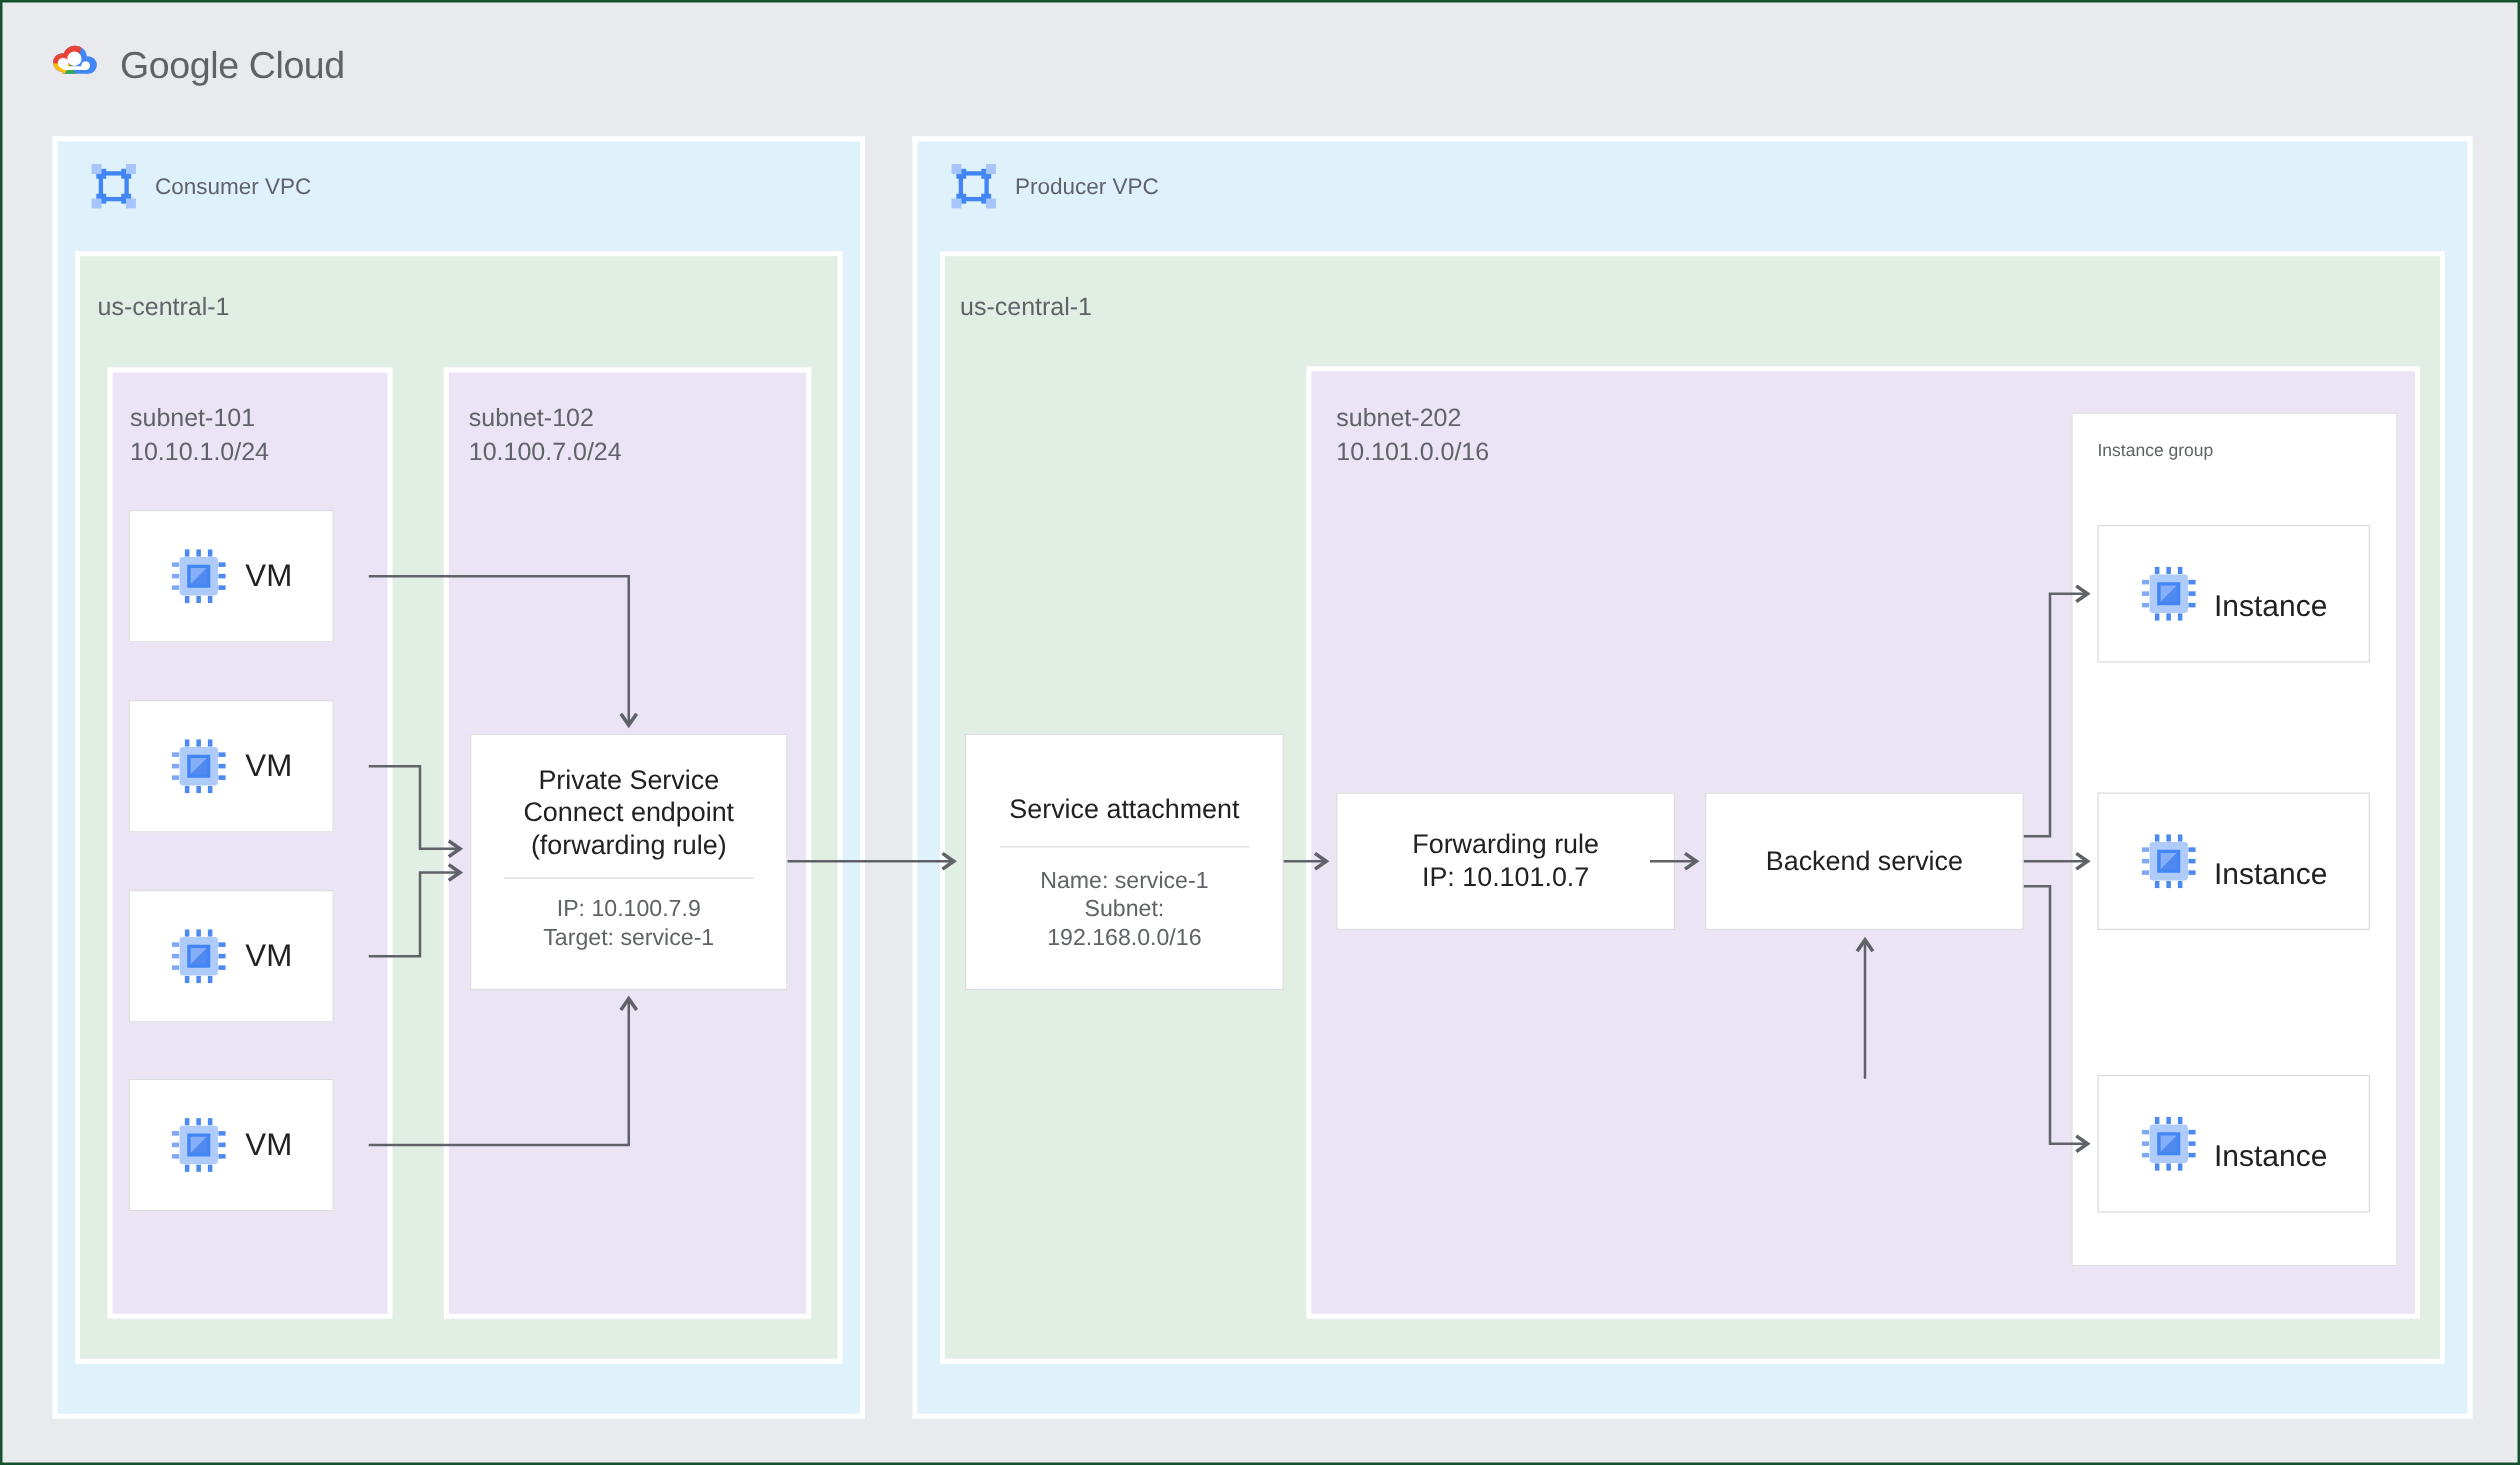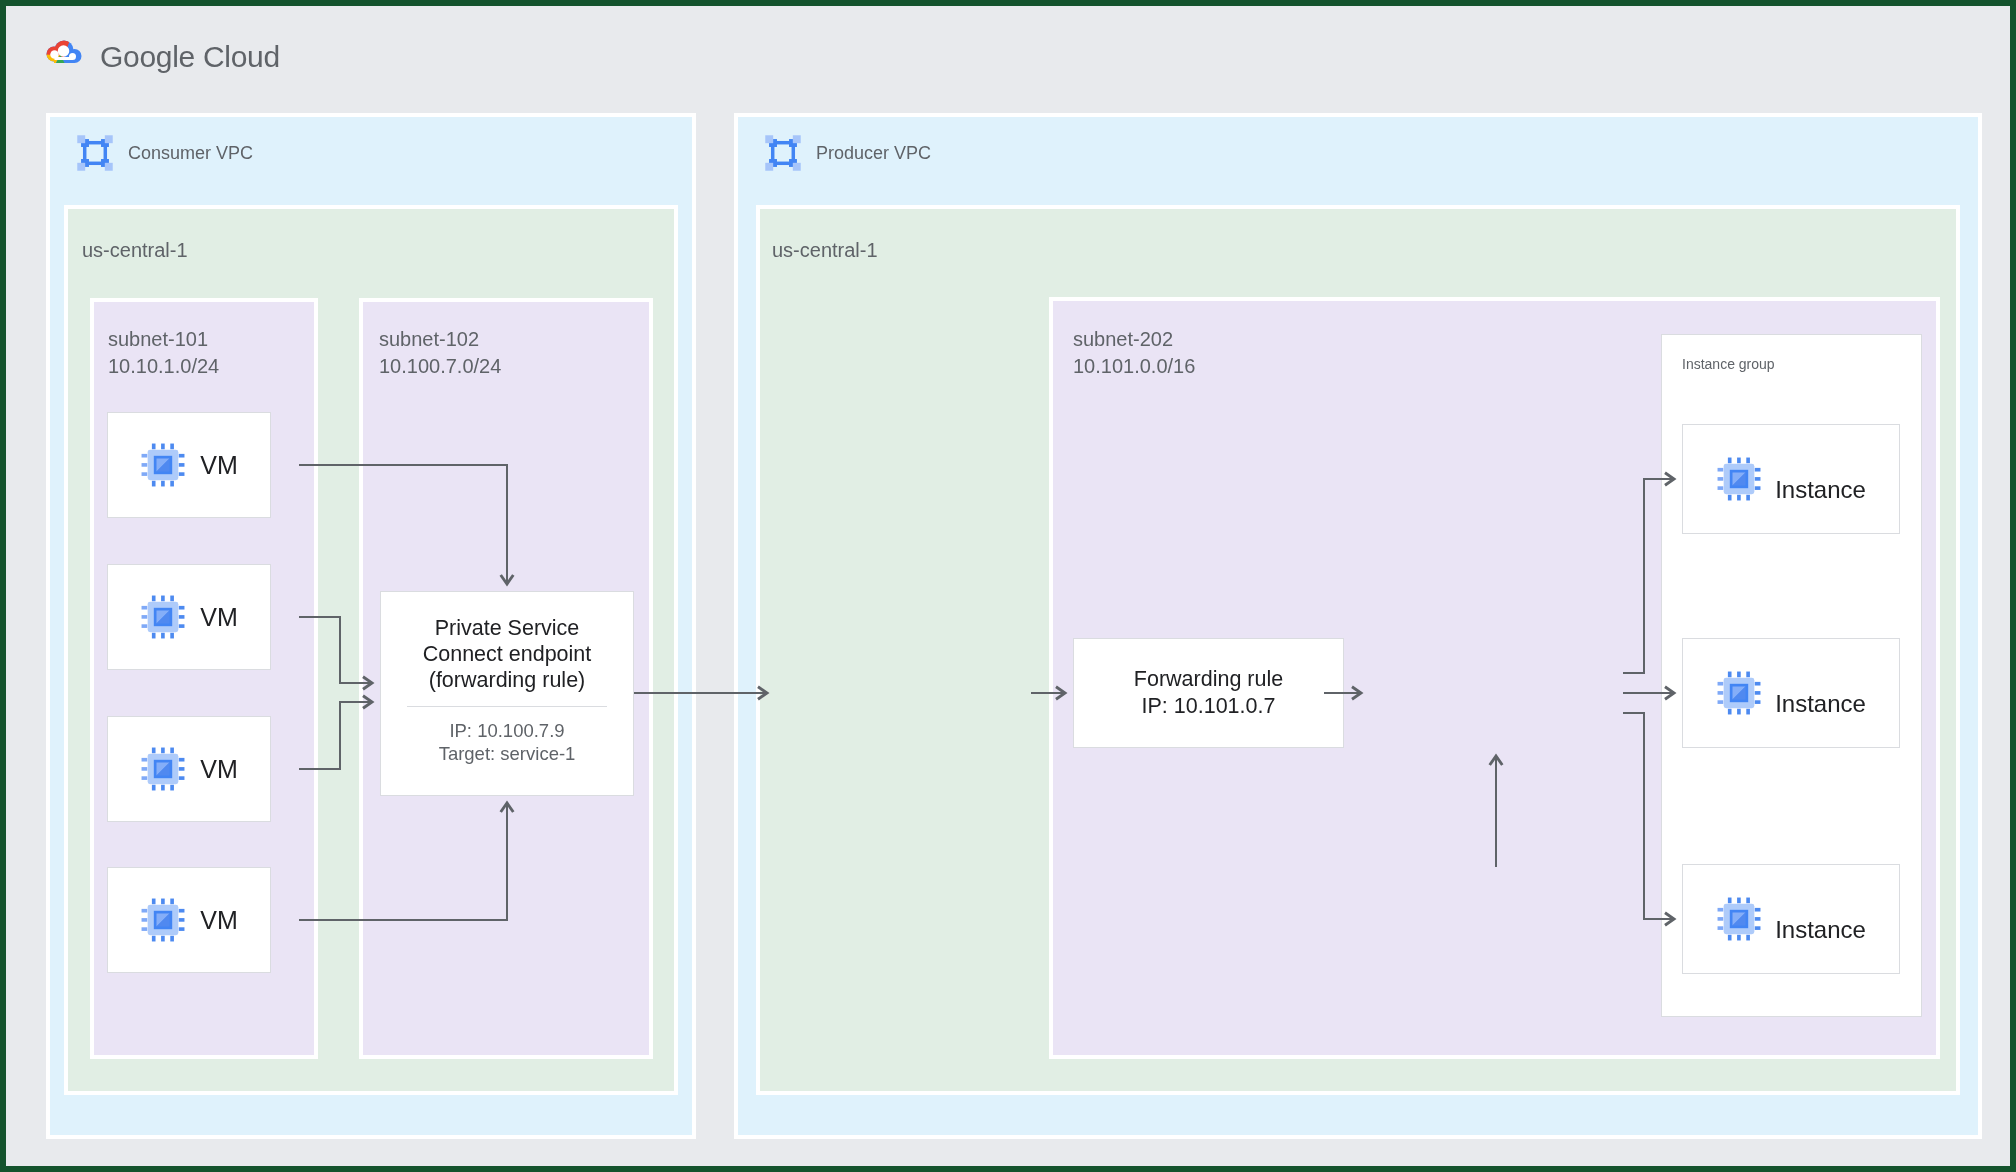--- a/index.html
+++ b/index.html
@@ -1,21 +1,21 @@
 <!DOCTYPE html>
 <html><head>
 <meta charset="utf-8">
 <style>
   * { margin:0; padding:0; box-sizing:border-box; }
   html,body { background:#d7dade; }
   .canvas {
     position:relative; width:2016px; height:1172px;
     background:#E8EAED; overflow:hidden;
     font-family:"Liberation Sans", sans-serif;
-    border:6px solid #14532d;
+    border:2px solid #14532d;
   }
   .abs { position:absolute; }
 
   
   .logo-text { left:94px; top:34px; font-size:30px; color:#5F6368; letter-spacing:-0.3px; }
 
   
   .vpc { background:#DFF2FC; border:4px solid #fff; }
   .vpc.consumer { left:40px; top:107px; width:650px; height:1026px; }
   .vpc.producer { left:728px; top:107px; width:1248px; height:1026px; }
@@ -260,26 +260,36 @@
 
   <div class="abs region producer"></div>
   <div class="abs region-label" style="left:766px;top:233px">us-central-1</div>
 
   <div class="abs subnet subnet-202"></div>
   <div class="abs subnet-label" style="left:1067px;top:320px">
     <div>subnet-202</div>
     <div>10.101.0.0/16</div>
   </div>
 
+  <div class="abs node info-box sa-box">
+    <div class="info-title">Service attachment</div>
+    <div class="divider"></div>
+    <div class="info-sub">Name: service-1</div>
+    <div class="info-sub">Subnet:</div>
+    <div class="info-sub">192.168.0.0/16</div>
+  </div>
 
   <div class="abs node center-box fr-box">
     <div class="line">Forwarding rule</div>
     <div class="line">IP: 10.101.0.7</div>
   </div>
 
+  <div class="abs node center-box bs-box">
+    <div class="line">Backend service</div>
+  </div>
 
 
   <div class="abs instance-group"></div>
   <div class="abs ig-label">Instance group</div>
 
   <div class="abs node instance-box inst-1">
     <svg class="icon" width="46" height="46" viewBox="0 0 24 24">
       <g fill="#4D8AF0">
           <rect x="6.2" y="0.8" width="1.9" height="3"></rect>
           <rect x="11" y="0.8" width="1.9" height="3"></rect>

